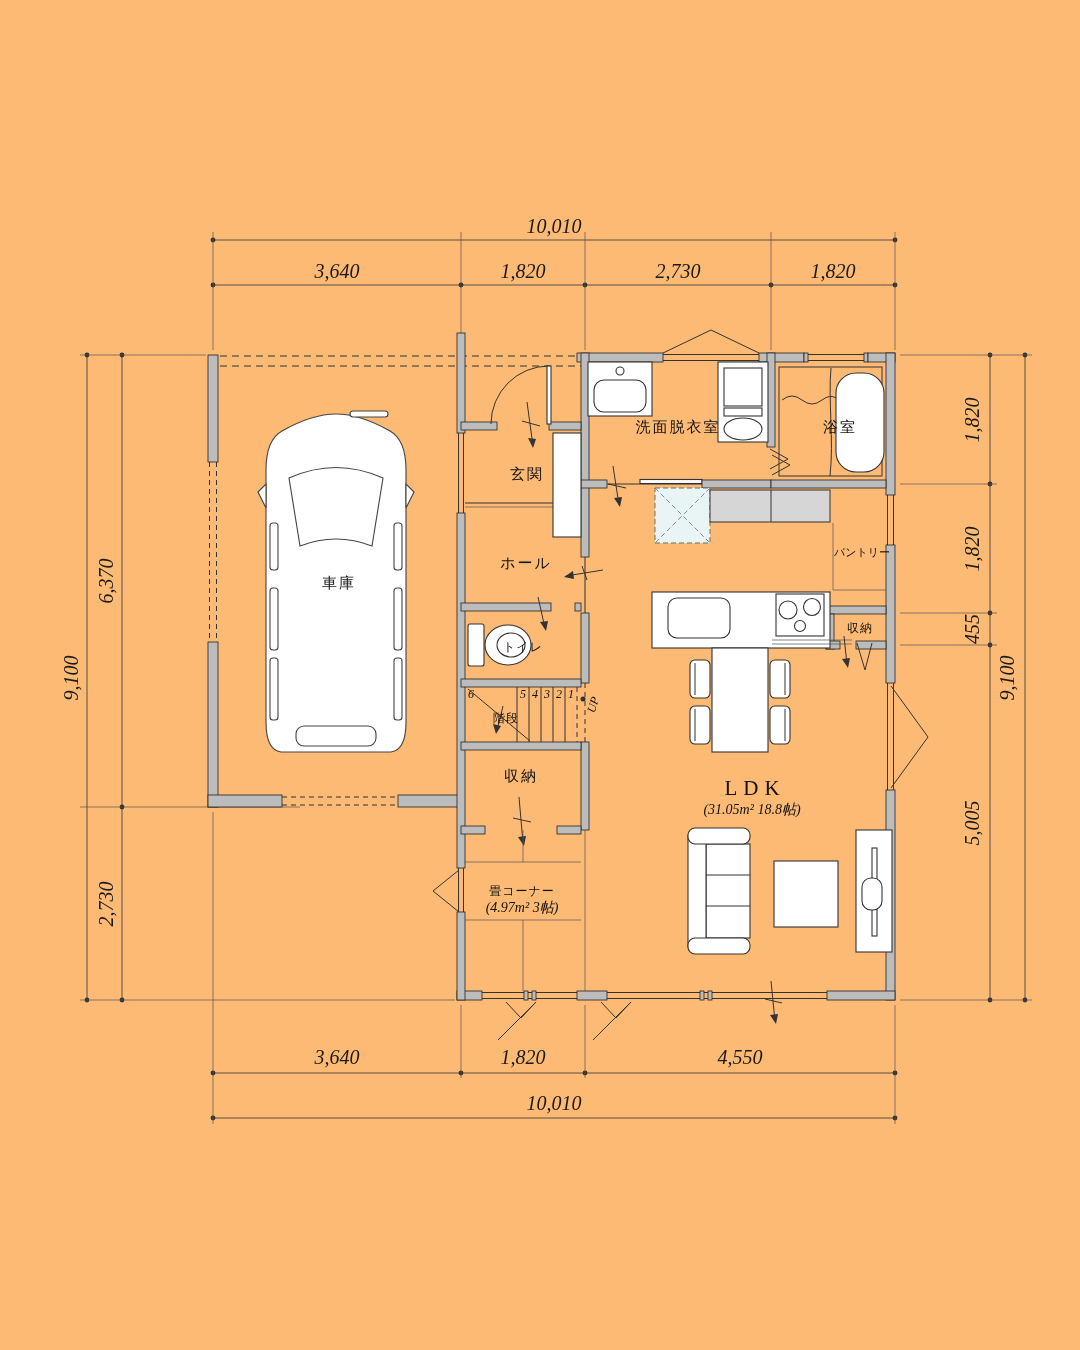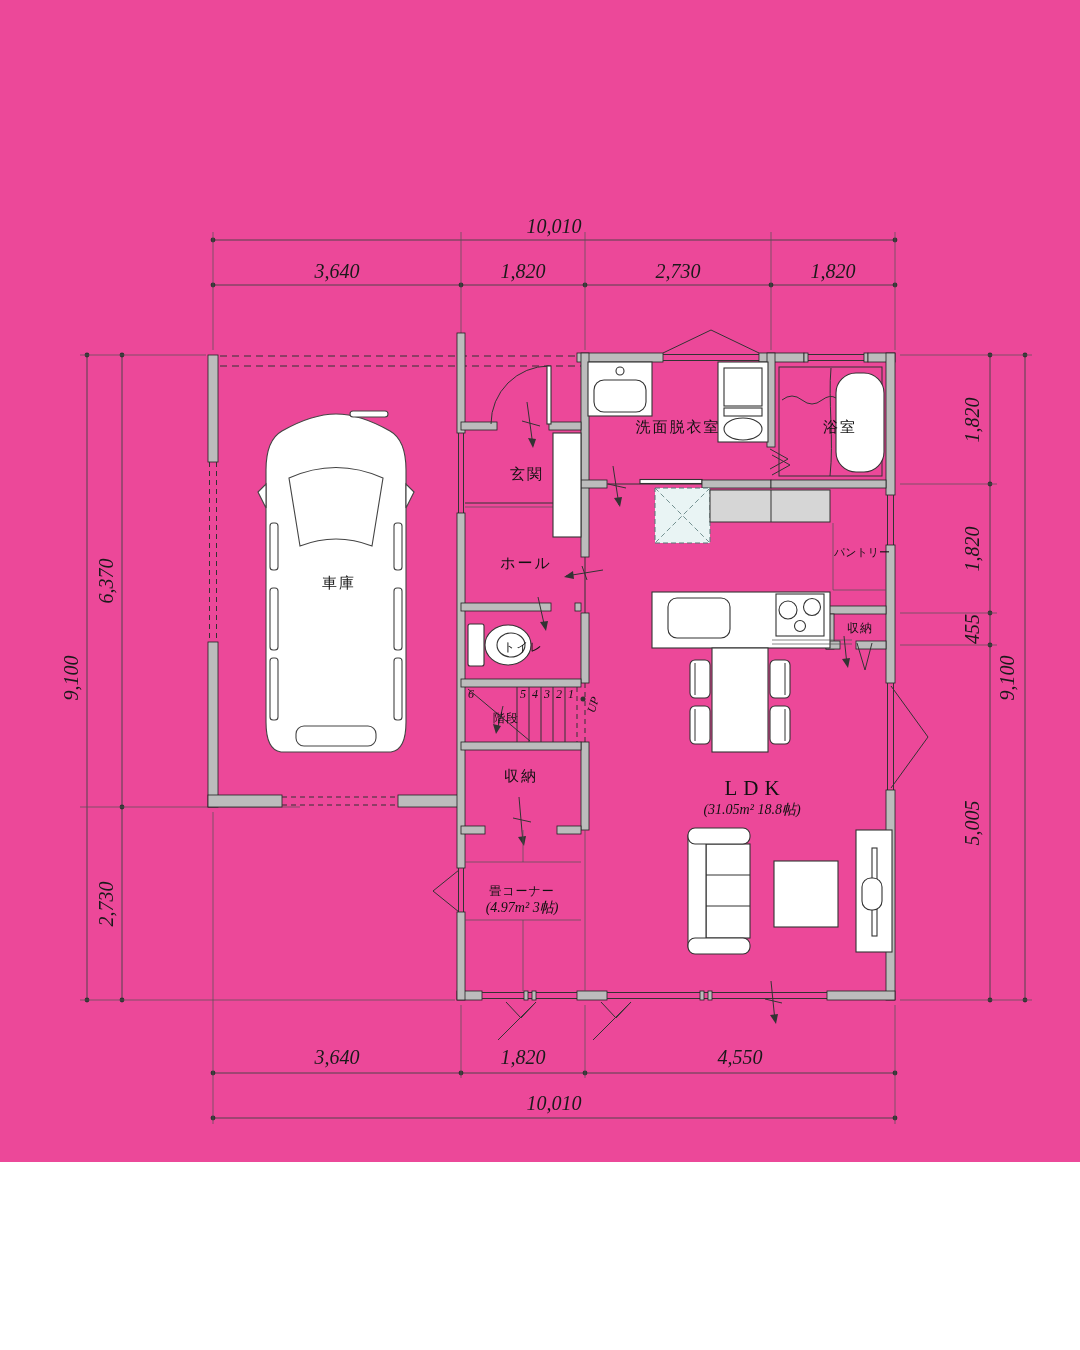--- a/index.html
+++ b/index.html
@@ -1,16 +1,16 @@
 <!DOCTYPE html>
 <html><head>
 <meta charset="utf-8">
 <style>
   html,body{margin:0;padding:0;background:#fff;}
-  #canvas{position:relative;width:1080px;height:1162px;background:#ec4899;overflow:hidden;}
+  #canvas{position:relative;width:1080px;height:1350px;background:#fdba74;overflow:hidden;}
   svg{position:absolute;left:0;top:0;}
   .w   {fill:#bcbcbc;stroke:#222;stroke-width:0.8;}
   .tl  {stroke:#333;stroke-width:1;fill:none;}
   .tn  {stroke:#555;stroke-width:0.7;fill:none;}
   .fx  {fill:#fff;stroke:#333;stroke-width:1.1;}
   .dim {stroke:#444;stroke-width:0.9;fill:none;}
   .dash{stroke-dasharray:7 5;}
   .dsh2{stroke-dasharray:5 4;}
   .dot {fill:#333;stroke:none;}
   .ah  {fill:#333;stroke:none;}

